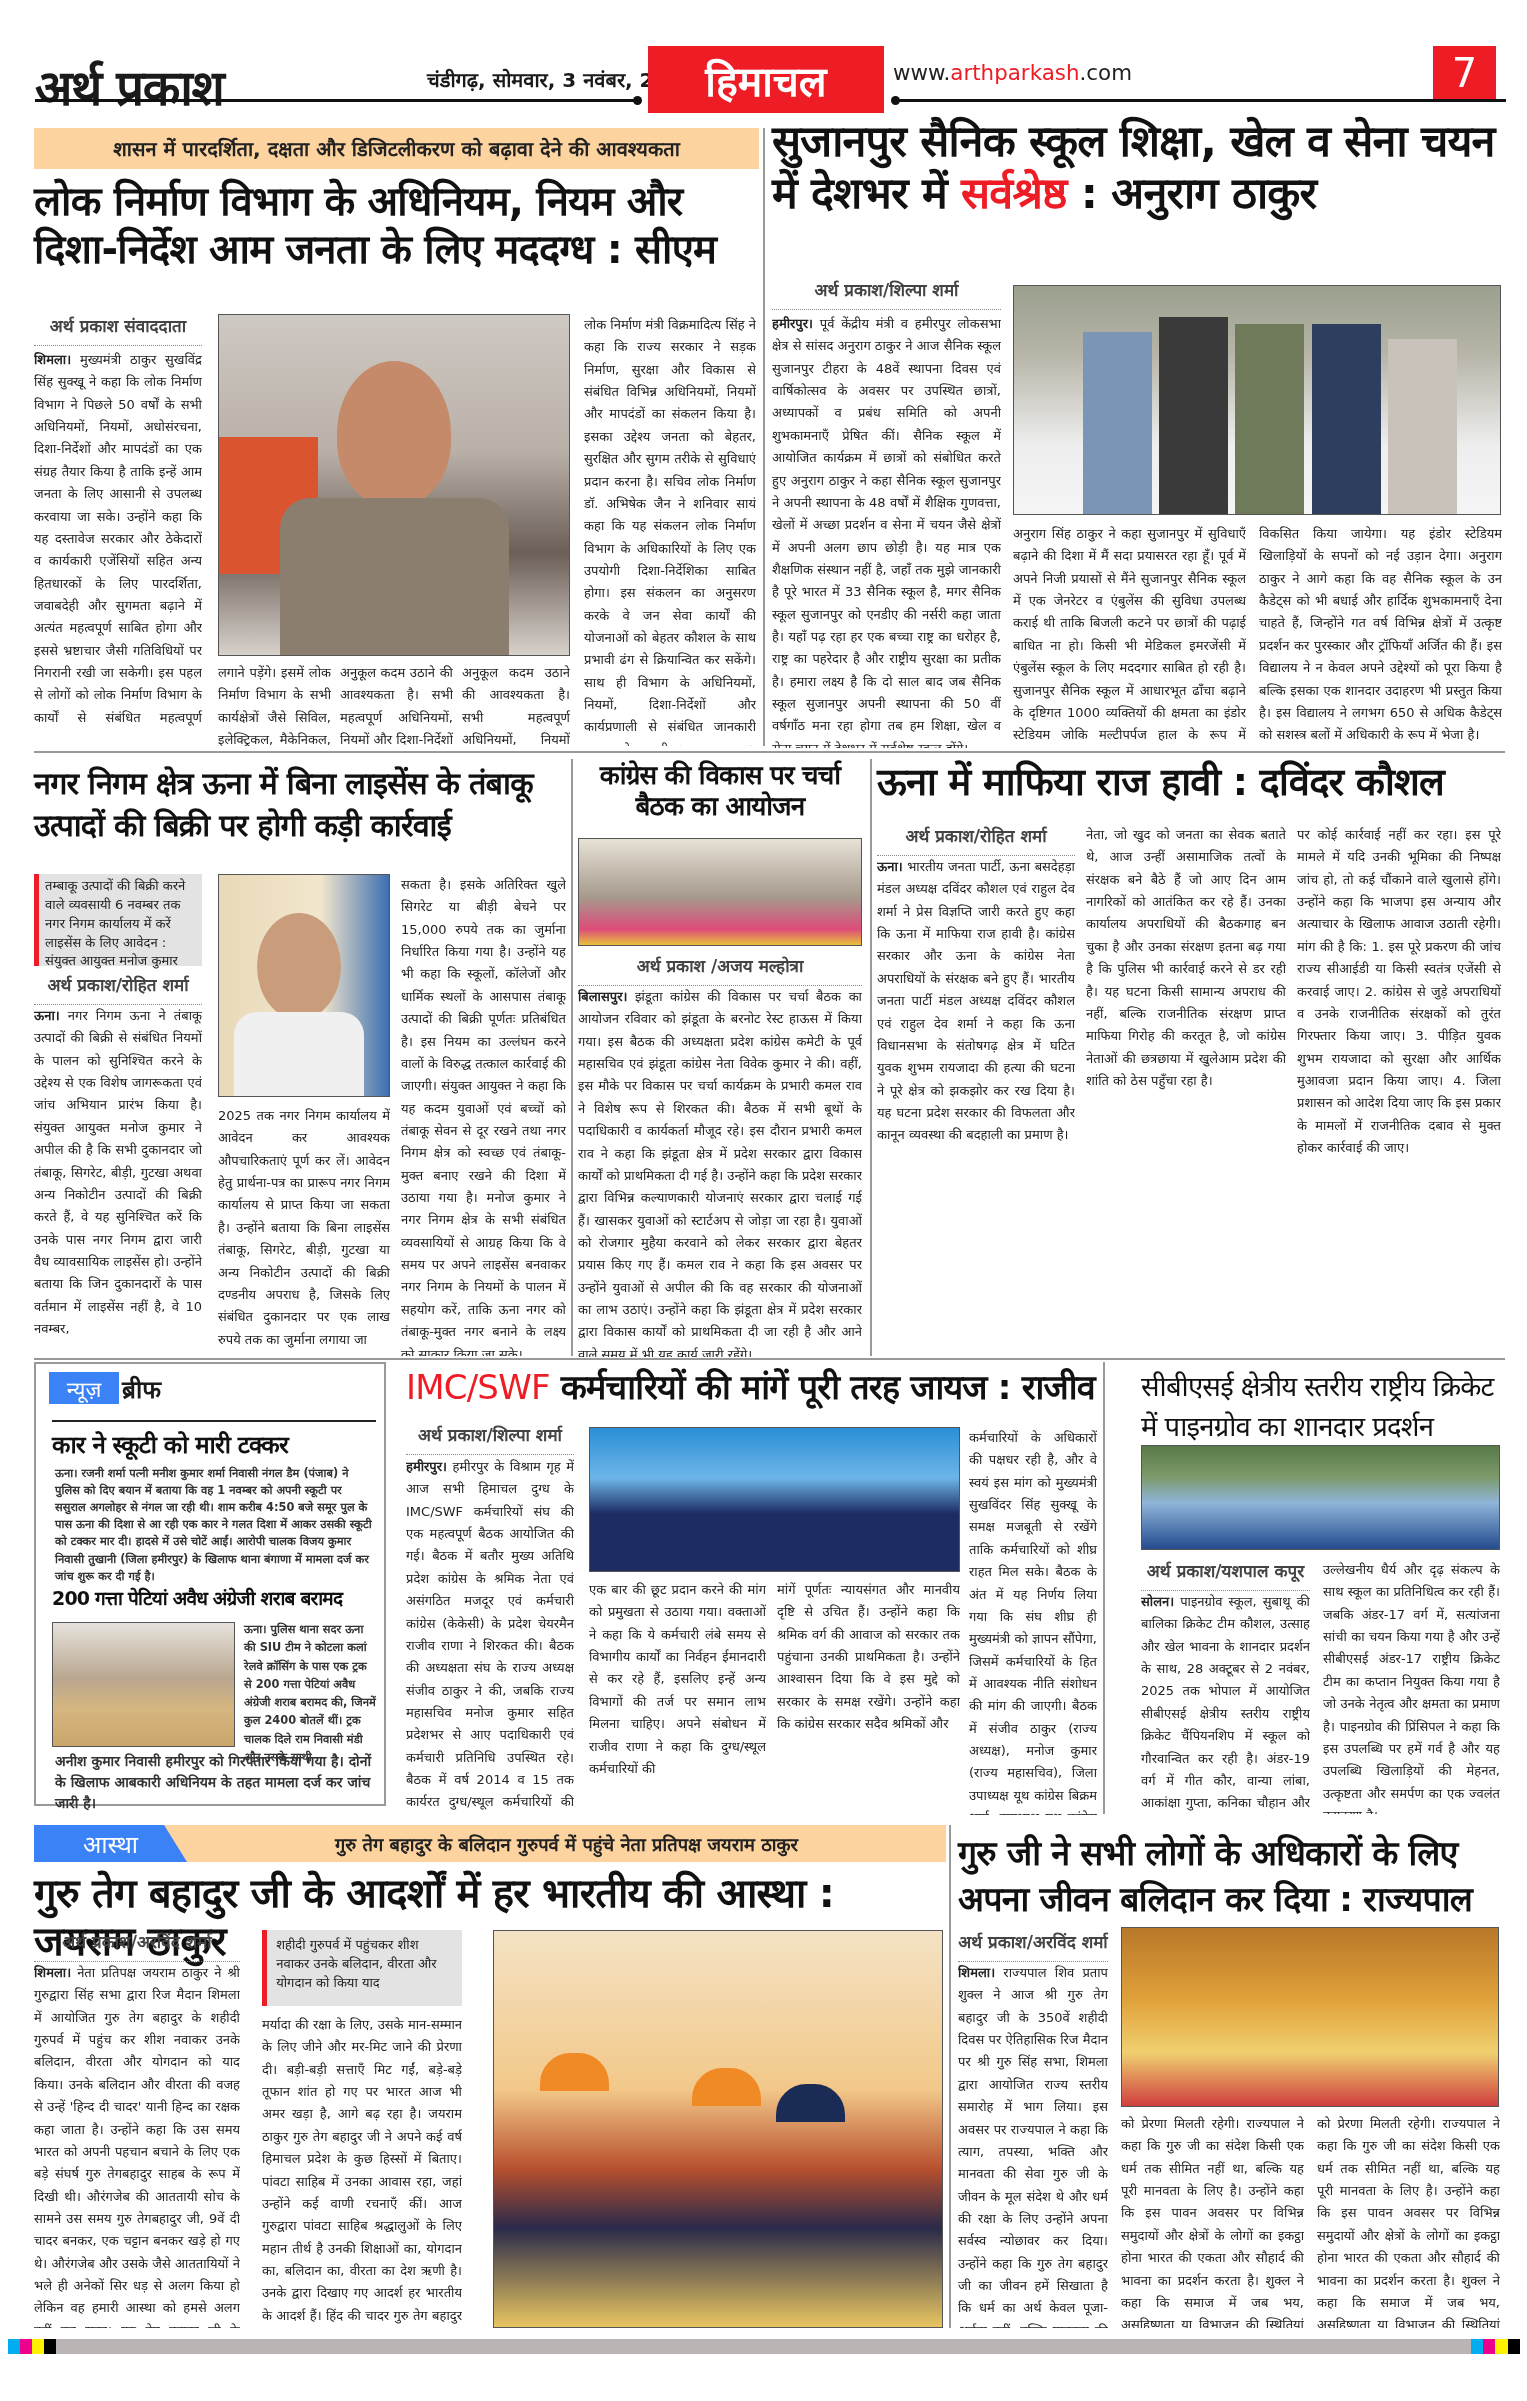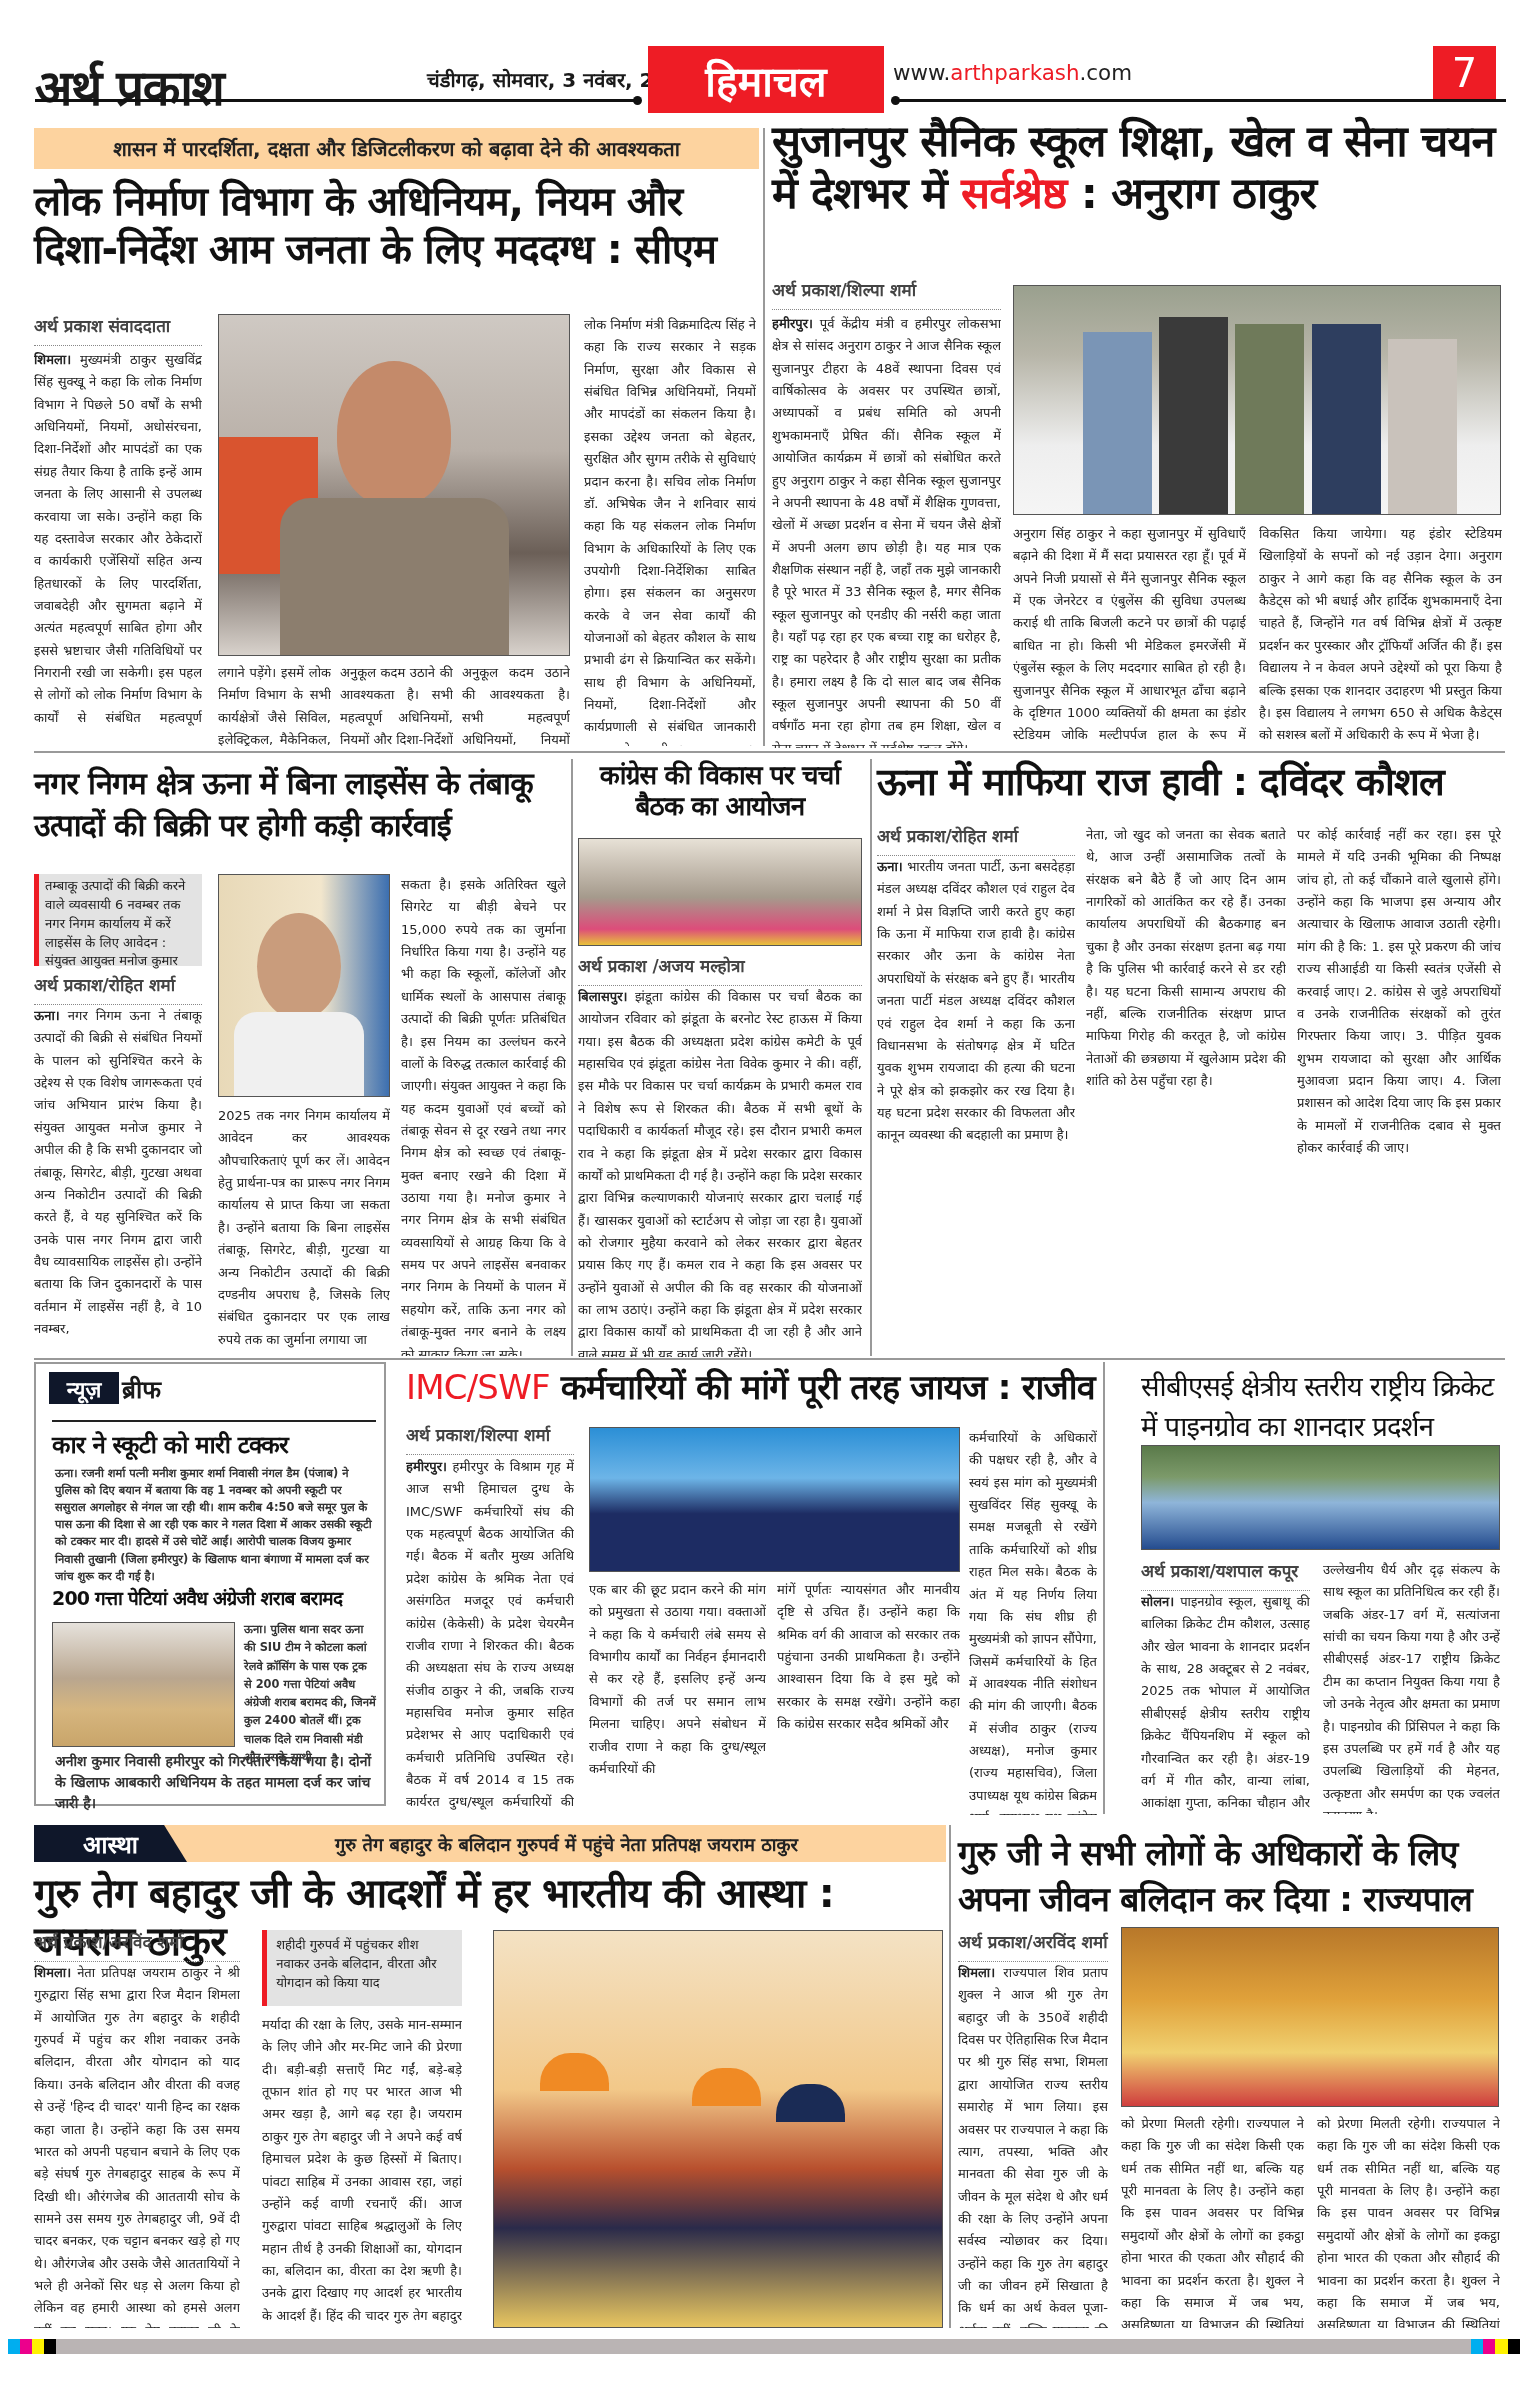--- a/index.html
+++ b/index.html
@@ -8,28 +8,28 @@
 .mast-title{left:35px;top:53px;font-size:49px;font-weight:bold;letter-spacing:-1.5px;font-family:"DejaVu Sans",sans-serif}
 .mast-date{left:427px;top:66px;font-size:20px;font-weight:bold}
 .mast-rule{left:35px;top:99px;width:603px;height:3.1px;background:#111}
 .dot{width:9.2px;height:9.2px;border-radius:50%;background:#111}
 .section-box{left:648px;top:46px;width:236px;height:67px;background:#ee1c25;color:#fff;font-size:41px;font-weight:bold;display:flex;align-items:center;justify-content:center}
 .web{left:893px;top:60px;font-size:21.4px;color:#222}
 .web .red{color:#ee1c25}
 .pageno{left:1433px;top:46px;width:63px;height:53px;background:#ee1c25;color:#fff;font-size:40px;display:flex;align-items:center;justify-content:center}
 .kicker{background:#fdd39f;font-weight:bold;display:flex;align-items:center;justify-content:center;color:#222}
 .hl{font-weight:bold;color:#111;line-height:1.2;letter-spacing:-0.8px}
-.byline{font-size:17px;font-weight:bold;color:#444;text-align:left;padding-bottom:7.6px;border-bottom:1.5px dotted #888}
+.byline{font-size:17px;font-weight:bold;color:#444;text-align:center;padding-bottom:7.6px;border-bottom:1.5px dotted #888}
 .body{font-size:13px;line-height:1.72;text-align:justify;color:#222}
 .body b{font-weight:bold}
 .photo{border:1.5px solid #555;overflow:hidden}
 .vline{width:2.3px;background:#999}
 .hline{height:2.3px;background:#999}
 .callout{background:#e3e3e3;border-left:5.3px solid #ee1c25;padding:6.1px 9.2px;font-size:16px;line-height:1.55;color:#222}
-.redtag{background:#0f172a;color:#fff;font-weight:bold;display:flex;align-items:center;justify-content:center}
+.redtag{background:#3b82f6;color:#fff;font-weight:normal;display:flex;align-items:center;justify-content:center}
 .brief-box{border:2.3px solid #999}
 .cmyk span{display:inline-block;width:12.2px;height:26px}
 </style>
 </head>
 <body>
 
 <div class="abs mast-title">अर्थ प्रकाश</div>
 <div class="abs mast-date">चंडीगढ़, सोमवार, 3 नवंबर, 2025</div>
 <div class="abs mast-rule"></div>
 <div class="abs dot" style="left:633px;top:96px"></div>

